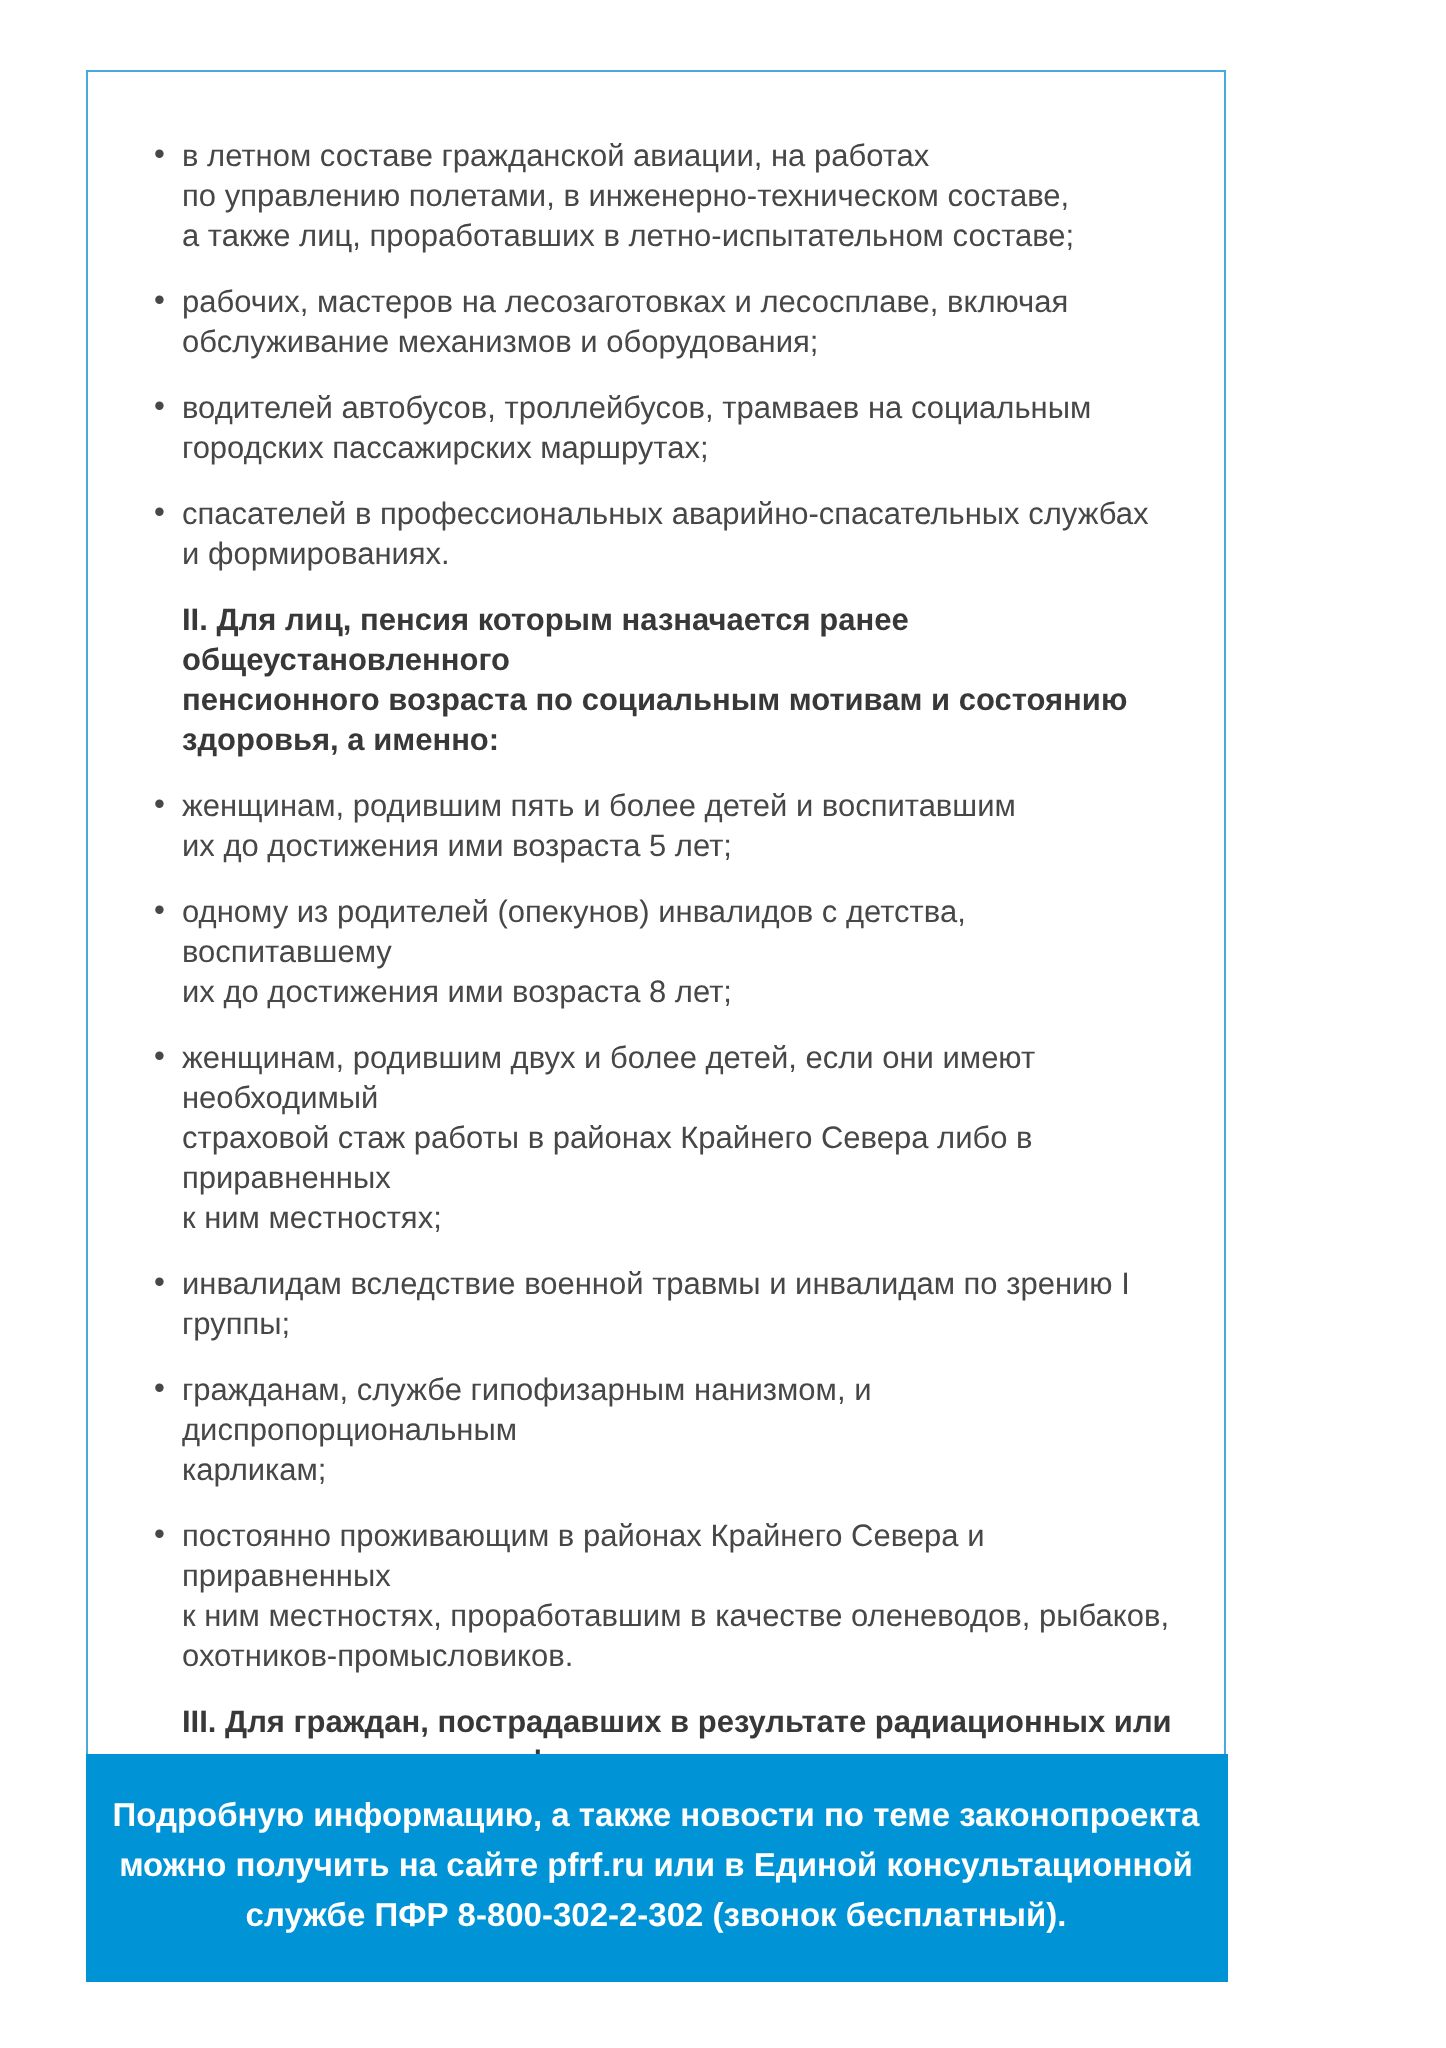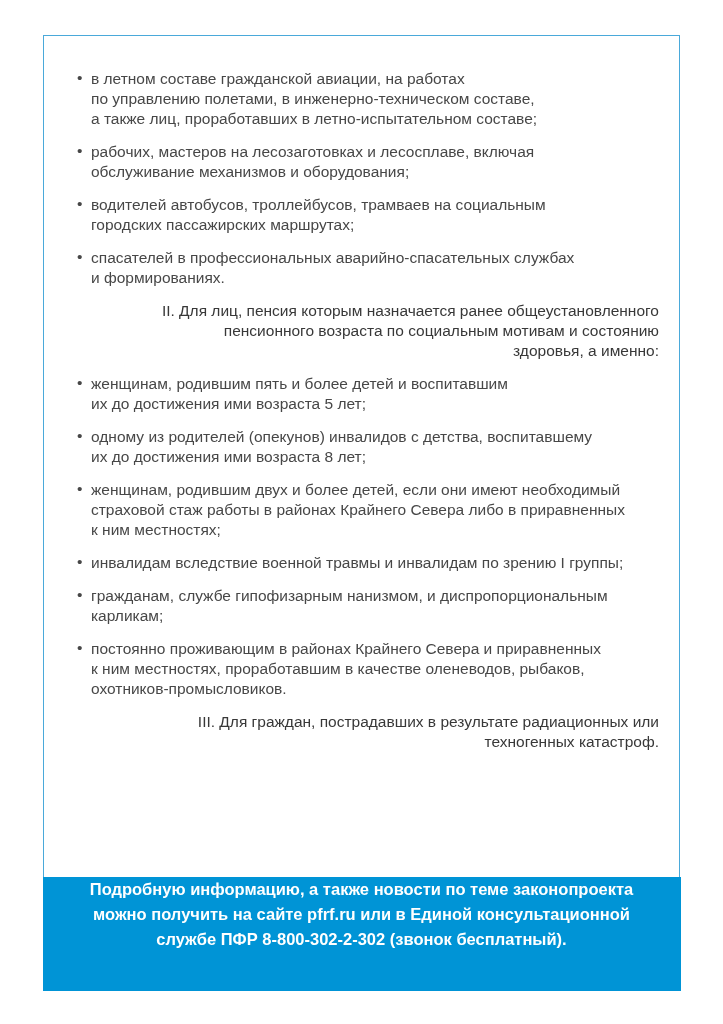--- a/index.html
+++ b/index.html
@@ -14,21 +14,21 @@
     width: 723px;
     height: 1024px;
     position: relative;
     font-family: "Liberation Sans", "DejaVu Sans", sans-serif;
     overflow: hidden;
   }
   .frame {
     position: absolute;
     left: 43px;
     top: 35px;
-    width: 637px;
+    width: 570px;
     height: 955px;
     border: 1.5px solid var(--frame-border);
     background: #ffffff;
   }
   .content {
     padding: 33px 20px 0 47px;
     color: var(--body-text);
     font-size: 15.5px;
     line-height: 20px;
   }
@@ -42,34 +42,34 @@
   }
   ul.bullet-list li::before {
     content: "\2022";
     position: absolute;
     left: -14px;
     top: -1px;
     color: var(--body-text);
     font-size: 15.5px;
   }
   .section-heading {
-    font-weight: normal;
+    font-weight: bold;
     color: var(--heading-text);
     white-space: pre-line;
     margin-bottom: 13px;
-    text-align: right;
   }
   .banner {
     position: absolute;
     left: -1.5px;
     right: -1.5px;
     bottom: -1.5px;
     height: 114px;
     background: var(--accent);
     display: flex;
+    align-items: center;
     justify-content: center;
   }
   .banner-text {
     color: #ffffff;
     font-weight: bold;
     font-size: 16.5px;
     line-height: 25px;
     text-align: center;
     white-space: pre-line;
   }

